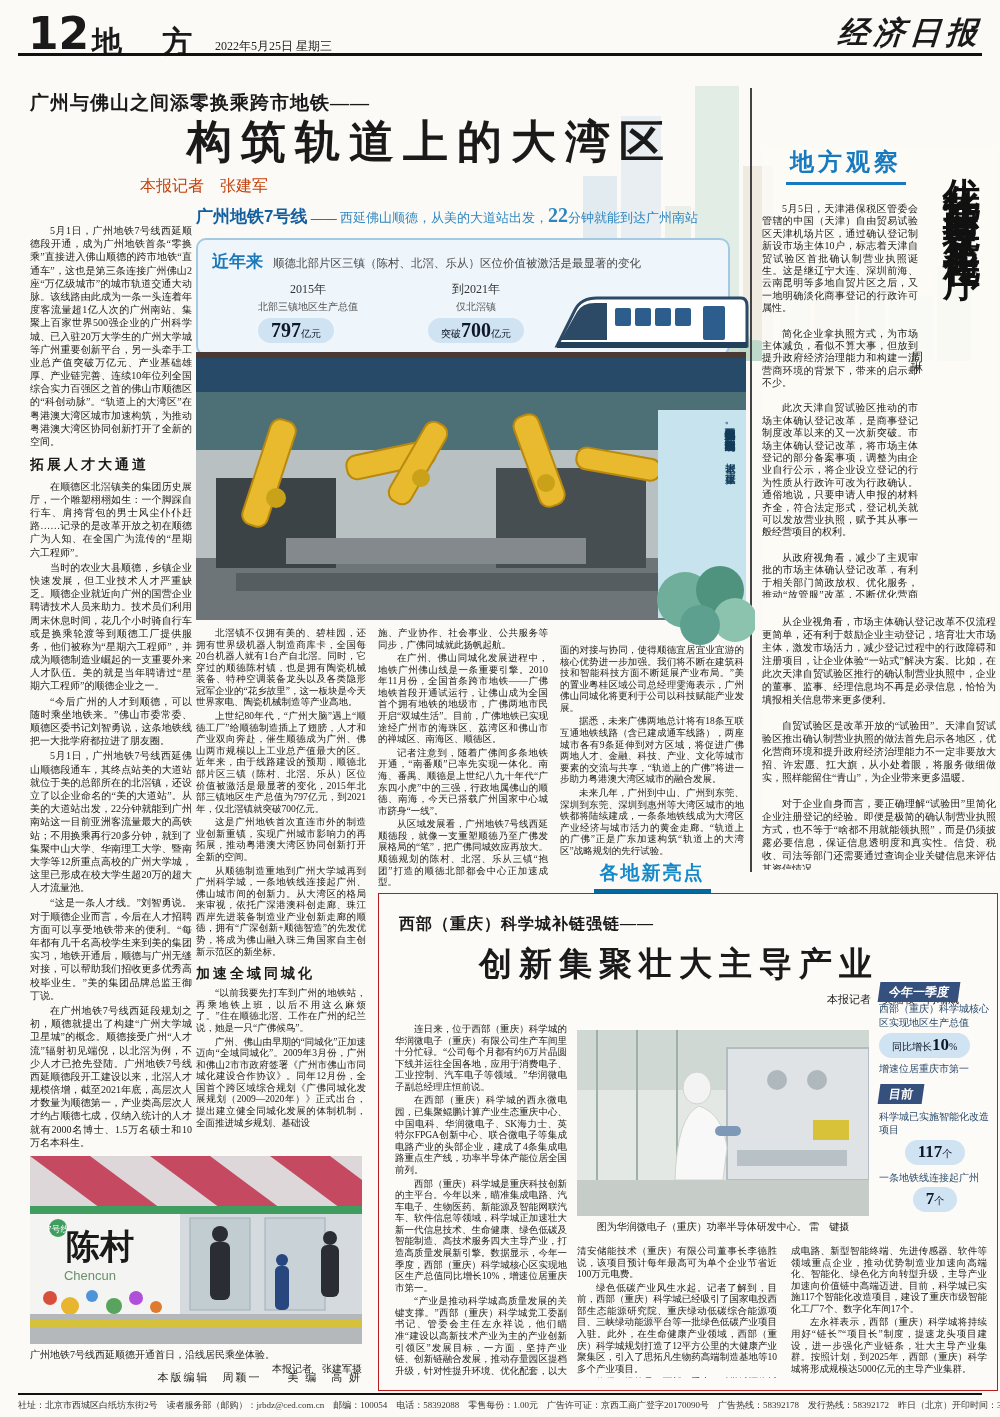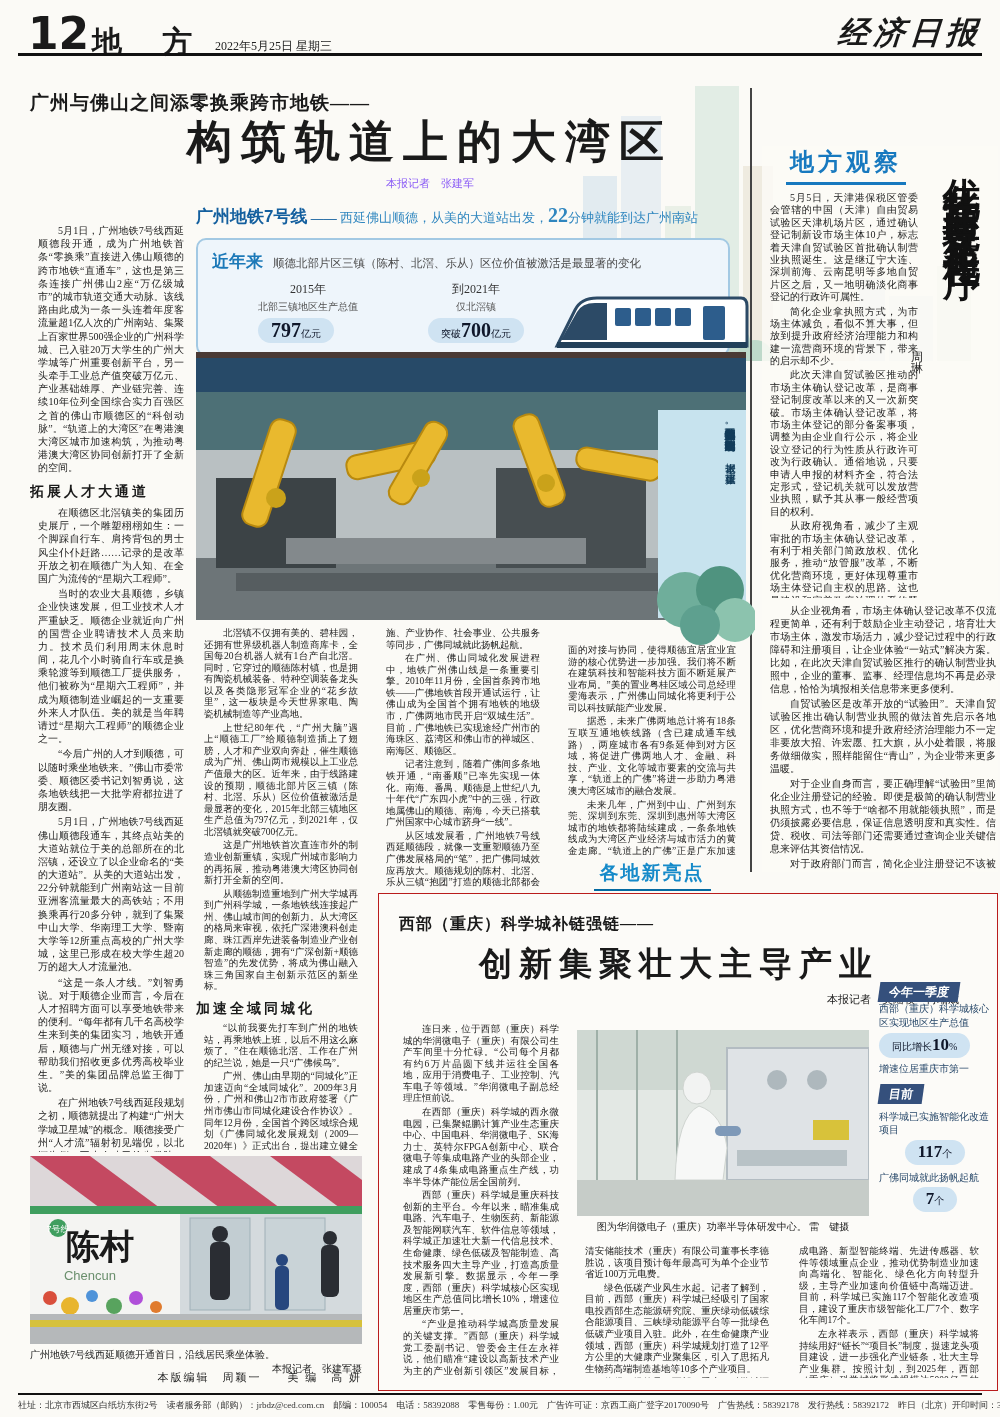--- a/index.html
+++ b/index.html
@@ -1,61 +1,61 @@
 <!DOCTYPE html>
 <html><head>
 <meta charset="utf-8">
 <style>
   html,body{margin:0;padding:0;background:#e8e6e0;}
   .page{position:relative;width:1000px;height:1417px;background:#fbfaf6;overflow:hidden;
         font-family:"Liberation Serif","DejaVu Serif",serif;color:#1a1a1a;}
   .abs{position:absolute;}
   .sans{font-family:"Liberation Sans","DejaVu Sans",sans-serif;}
   .col{overflow:hidden;}
-  .col p.para{margin:0 8px 2px;text-indent:2em;text-align:justify;}
+  .col p.para{margin:0 0 2px;text-indent:2em;text-align:justify;}
   .col p.cont{text-indent:0;}
   .col h4.subhead{font-family:"Liberation Sans","DejaVu Sans",sans-serif;font-size:14px;
         font-weight:700;letter-spacing:3px;margin:7px 0 6px;text-indent:0;}
   .f10{font-size:10px;line-height:1.32;}
   .f95{font-size:9.5px;line-height:1.22;}
   .kai{font-family:"Liberation Serif","DejaVu Serif",serif;}
   
   .pageno{font-family:"DejaVu Sans","Liberation Sans",sans-serif;font-weight:800;font-size:44px;line-height:1;}
   .section-name{font-size:30px;font-weight:700;letter-spacing:16px;}
   .date-line{font-size:12px;color:#222;}
   .brand{font-size:31px;font-weight:700;font-style:italic;letter-spacing:5px;transform:skewX(-4deg);}
   .rule{background:#111;}
   
   .kicker{font-size:19px;font-weight:700;letter-spacing:1px;}
   .main-title{font-size:45px;font-weight:900;letter-spacing:9px;text-align:center;
       font-family:"Liberation Sans","DejaVu Sans",sans-serif;}
-  .byline{font-size:11px;text-align:center;color:#8b5cf6;}
+  .byline{font-size:16px;text-align:left;color:#c2410c;}
   .metro-strip{font-size:13px;color:#2f86bf;border-bottom:0;}
   .metro-label{font-size:17px;font-weight:800;color:#135f9e;font-family:"Liberation Sans","DejaVu Sans",sans-serif;}
   .metro-num{font-size:20px;font-weight:700;}
   .infobox{border:2px solid #a3c9e3;border-radius:10px;background:#eef5fb;}
   .infotag{font-size:17px;font-weight:800;color:#1c79b8;font-family:"Liberation Sans","DejaVu Sans",sans-serif;}
   .infodesc{font-size:11.5px;color:#4a4a4a;}
   .statyear{font-size:12px;color:#333;text-align:center;margin:0 0 2px;}
   .statlabel{font-size:10px;color:#555;text-align:center;margin:0 0 4px;}
   .pill{display:inline-block;background:#cfe3f2;border-radius:16px;padding:1px 13px;color:#0f172a;white-space:nowrap;}
   .pill b{font-size:20px;font-weight:700;}
   .pill .unit,.pill .pre{font-size:10px;}
   .vcap{writing-mode:vertical-rl;font-size:11px;line-height:1.55;color:#123c5a;text-align:justify;}
   .vcap .credit{margin-top:10px;font-size:10.5px;}
   .badge-line{font-size:19px;font-weight:800;color:#168ac9;text-align:center;
       font-family:"Liberation Sans","DejaVu Sans",sans-serif;letter-spacing:2px;
-      border-bottom:2px solid #0369a1;display:inline-block;padding:0 6px 3px;}
+      border-bottom:4px solid #0369a1;display:inline-block;padding:0 6px 3px;}
   .photo-cap{font-size:10px;color:#222;}
   .editors{font-size:11px;text-align:right;letter-spacing:2px;color:#222;}
   
   .obs-title{font-size:24px;font-weight:800;color:#1779bf;letter-spacing:4px;
       font-family:"Liberation Sans","DejaVu Sans",sans-serif;border-bottom:3px solid #1779bf;
       display:inline-block;padding:0 4px 4px;}
-  .obs-col p.para{margin:2px 0 2px;text-indent:2em;text-align:justify;padding-left:8px;}
+  .obs-col p.para{margin:13px 0 2px;text-indent:2em;text-align:justify;}
   .obs-narrow{font-size:10px;line-height:1.24;}
   .obs-wide{font-size:10px;line-height:1.3;}
   .vtitle{writing-mode:vertical-rl;font-size:37px;font-weight:900;letter-spacing:7px;
       font-family:"Liberation Sans","DejaVu Sans",sans-serif;color:#111;}
   .vauthor{writing-mode:vertical-rl;font-size:12px;letter-spacing:10px;color:#222;}
   
   .cq-box{border:1px solid #b91c1c;background:#fcfbf8;}
   .cq-kicker{font-size:16px;font-weight:700;letter-spacing:1px;}
   .cq-title{font-size:33px;font-weight:900;letter-spacing:7px;text-align:center;}
   .cq-byline{font-size:11px;text-align:right;font-family:Liberation Serif, serif;}
@@ -313,21 +313,21 @@
     </div>
 
     <div class="abs statpanel" style="left:500px;top:88px;width:112px;">
       <span class="tagbadge">今年一季度</span>
       <div style="margin-top:0">西部（重庆）科学城核心区实现地区生产总值</div>
       <div style="margin-top:4px"><span class="pill"><span class="pre">同比增长</span><b>10</b><span class="unit">%</span></span></div>
       <div class="statnote">增速位居重庆市第一</div>
       <span class="tagbadge">目前</span>
       <div style="margin-top:6px">科学城已实施智能化改造项目</div>
       <div style="margin-top:3px;text-align:center"><span class="pill"><b>117</b><span class="unit">个</span></span></div>
-      <div style="margin-top:6px">广佛同城就此扬帆起航</div>
+      <div style="margin-top:6px">一条地铁线连接起广州</div>
       <div style="margin-top:3px;text-align:center"><span class="pill"><b>7</b><span class="unit">个</span></span></div>
     </div>
 
     <div class="col f95 abs" style="left:198px;top:352px;width:200px;height:132px;">
         <p class="para cont">清安储能技术（重庆）有限公司董事长李德胜说，该项目预计每年最高可为单个企业节省近100万元电费。</p>
         <p class="para">绿色低碳产业风生水起。记者了解到，目前，西部（重庆）科学城已经吸引了国家电投西部生态能源研究院、重庆绿动低碳综合能源项目、三峡绿动能源平台等一批绿色低碳产业项目入驻。此外，在生命健康产业领域，西部（重庆）科学城规划打造了12平方公里的大健康产业聚集区，引入了思拓凡生物药高端制造基地等10多个产业项目。</p>
         <p class="para">值得一提的是，西部（重庆）科学城还依托集</p>
       </div>
     <div class="col f95 abs" style="left:412px;top:352px;width:196px;height:132px;">
         <p class="para cont">成电路、新型智能终端、先进传感器、软件等领域重点企业，推动优势制造业加速向高端化、智能化、绿色化方向转型升级，主导产业加速向价值链中高端迈进。目前，科学城已实施117个智能化改造项目，建设了重庆市级智能化工厂7个、数字化车间17个。</p>

